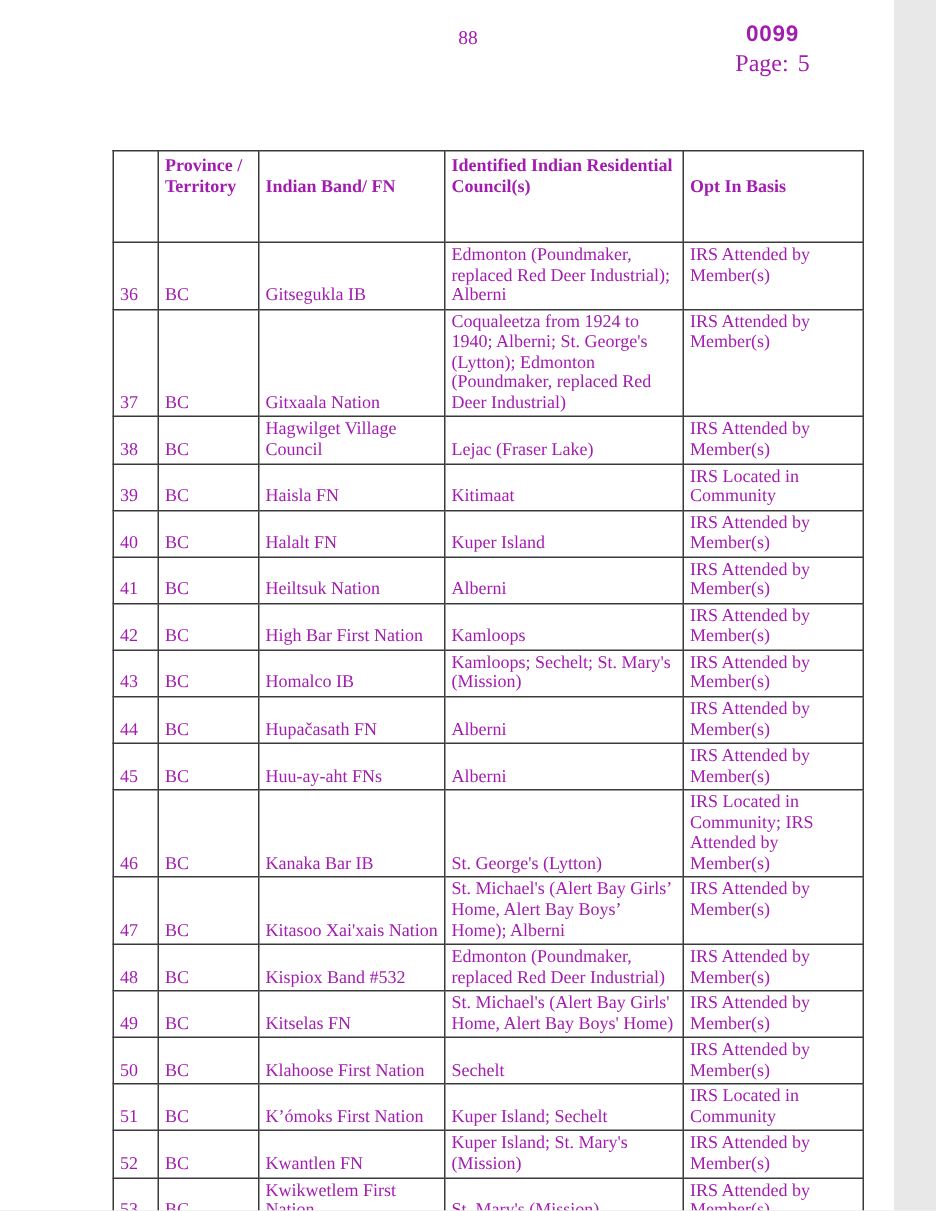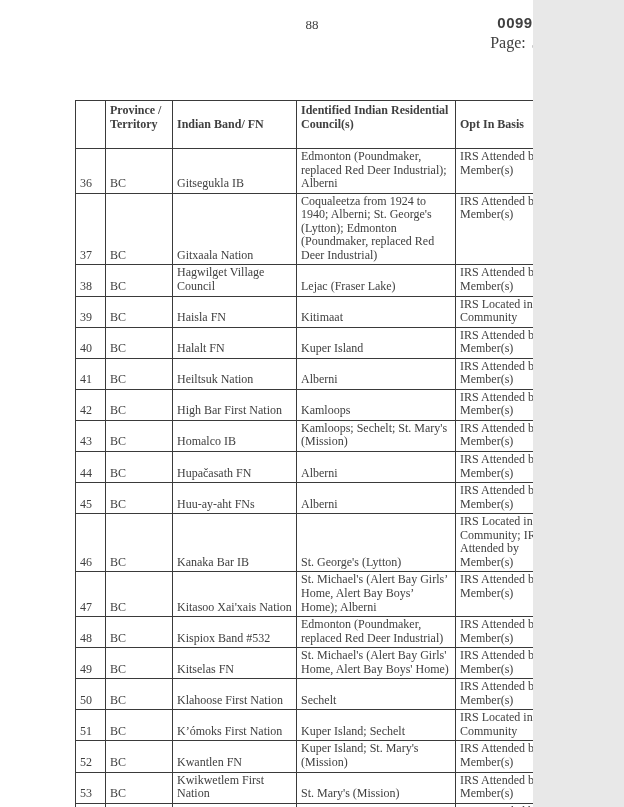--- a/index.html
+++ b/index.html
@@ -2,25 +2,25 @@
 <html><head>
 <meta charset="utf-8">
 <style>
   html, body {
     margin: 0;
     padding: 0;
     background: #e8e8e8;
   }
   .page {
     position: relative;
-    width: 533px;
+    width: 596px;
     height: 807px;
     background: #ffffff;
     font-family: "Liberation Serif", serif;
-    color: #404040;
+    color: #a21caf;
     overflow: hidden;
   }
   .page-number {
     position: absolute;
     top: 17px;
     left: 0;
     width: 624px;
     text-align: center;
     font-size: 13px;
   }
@@ -55,21 +55,21 @@
   table.bands th, table.bands td {
     border: 1px solid #3a3a3a;
     padding: 1px 4px 2px 4px;
     overflow: hidden;
     word-wrap: break-word;
   }
   table.bands th {
     text-align: left;
     vertical-align: bottom;
     font-weight: bold;
-    padding-bottom: 17px;
+    padding-bottom: 30px;
     padding-top: 3px;
   }
   table.bands td { vertical-align: bottom; }
   table.bands td.basis { vertical-align: top; }
   col.c-num { width: 30px; }
   col.c-prov { width: 67px; }
   col.c-band { width: 124px; }
   col.c-school { width: 159px; }
   col.c-basis { width: 120px; }
 </style>

